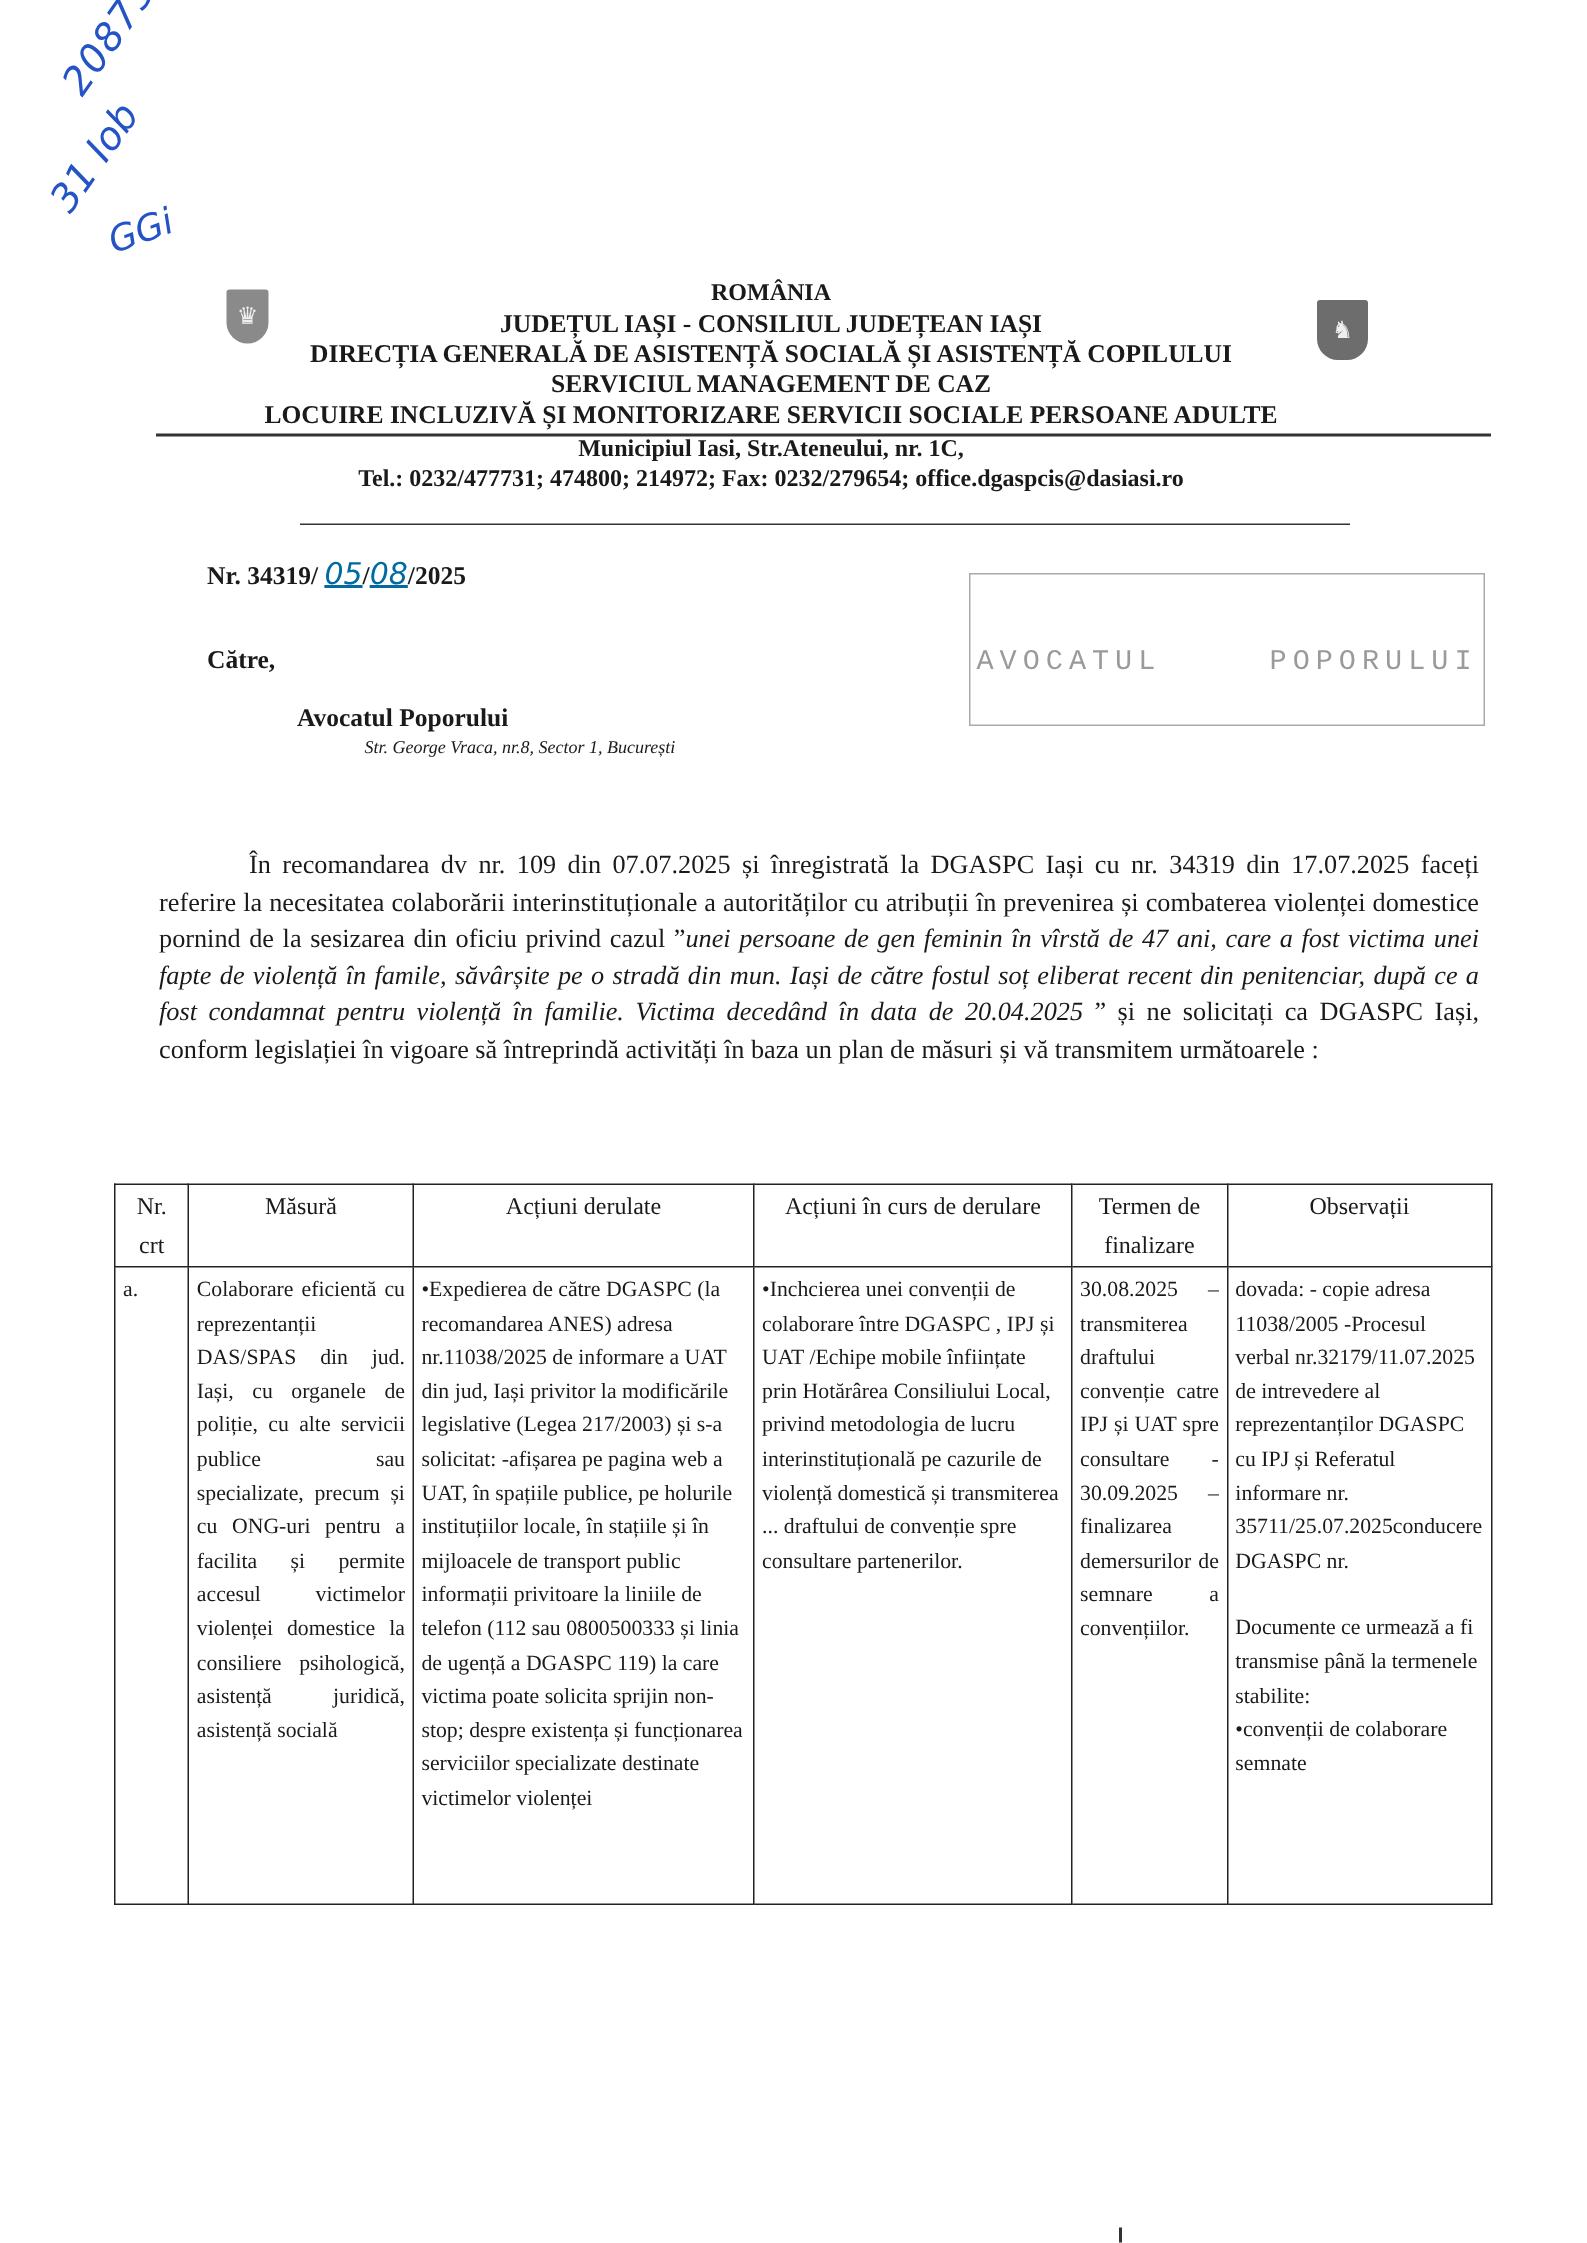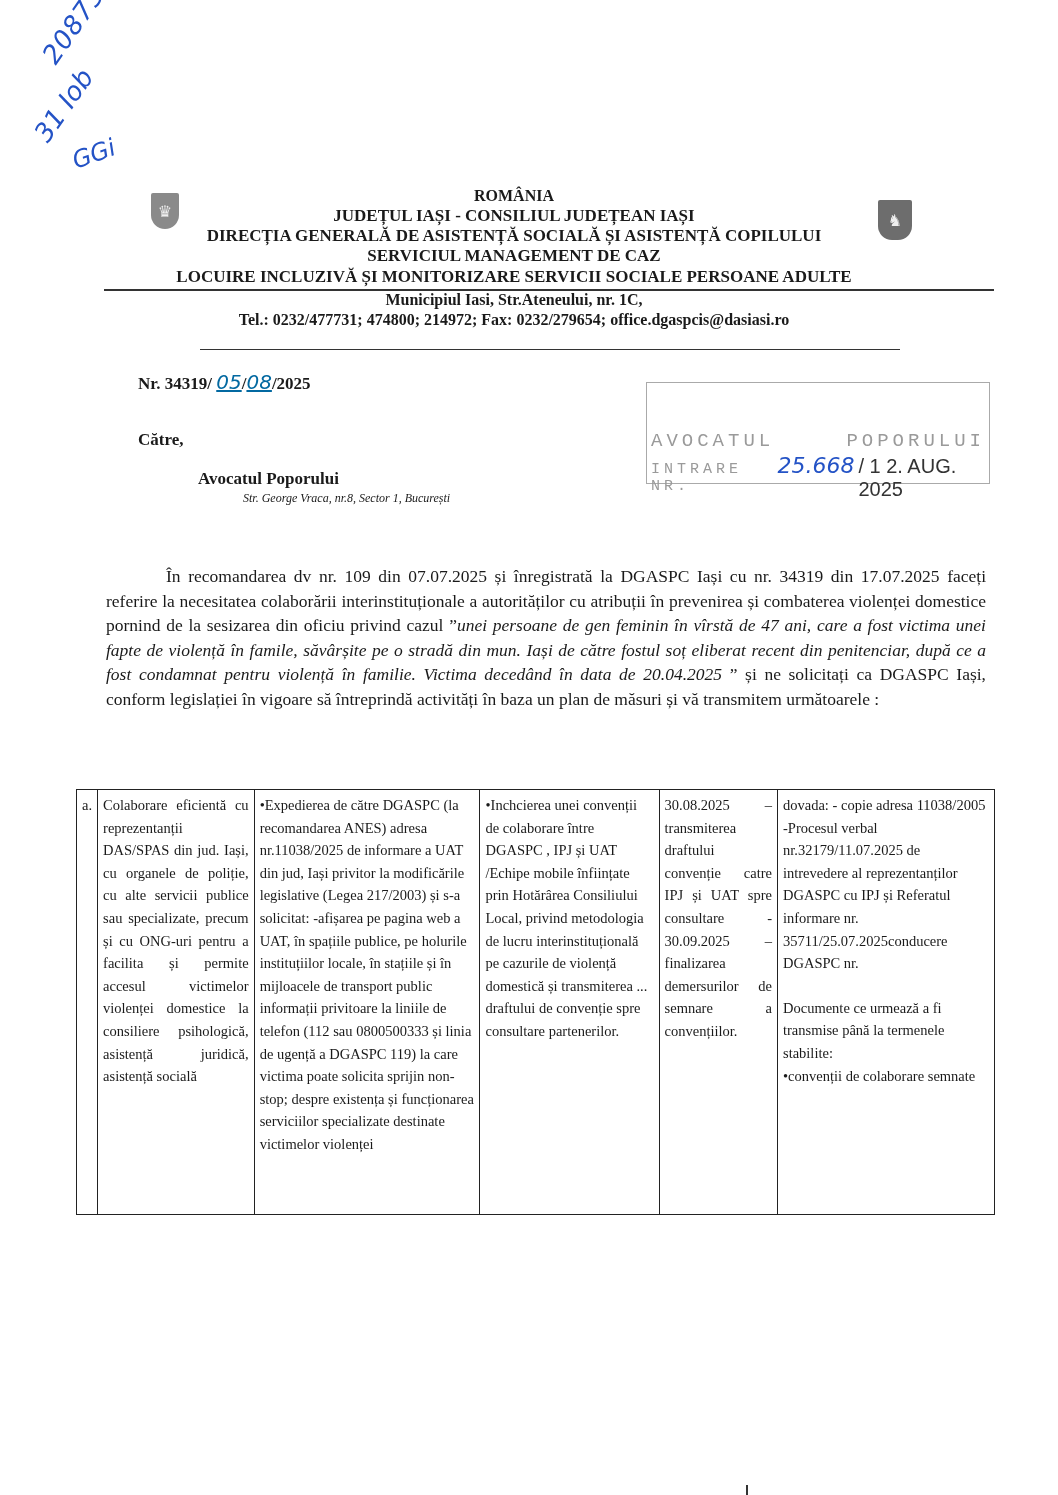--- a/index.html
+++ b/index.html
@@ -77,37 +77,40 @@
 <div class="abs" id="ref-nr">
   <span>Nr. 34319/</span>
   <span class="hand">05</span><span>/</span><span class="hand">08</span><span>/2025</span>
 </div>
 
 <div class="abs" id="stamp">
   <div class="row" id="stamp-r1">
     <span>AVOCATUL</span>
     <span>POPORULUI</span>
   </div>
-  <div class="row" id="stamp-r3">
-    <span>INTRARE NR.</span>
-    <span id="stamp-num">25.668</span>
-    <span id="stamp-date">/ 1 2. AUG. 2025</span>
-  </div>
 </div>
 
 <div class="abs" id="catre">Către,</div>
 <div class="abs" id="recipient">Avocatul Poporului</div>
 <div class="abs" id="recipient-addr">Str. George Vraca, nr.8, Sector 1, București</div>
 
 <div class="abs" id="para">
   <span>În recomandarea dv nr. 109 din 07.07.2025 și înregistrată la DGASPC Iași cu nr. 34319 din 17.07.2025 faceți referire la necesitatea colaborării interinstituționale a autorităților cu atribuții în prevenirea și combaterea violenței domestice pornind de la sesizarea  din oficiu privind cazul ”</span><i>unei persoane de gen feminin în vîrstă de 47 ani, care a fost victima unei fapte de violență în famile, săvârșite pe o stradă din mun. Iași de către fostul soț eliberat recent din penitenciar, după ce a fost condamnat pentru violență în familie. Victima decedând în data de 20.04.2025 </i><span>” și ne solicitați ca DGASPC Iași, conform legislației în vigoare să întreprindă activități în baza un plan de măsuri  și vă transmitem  următoarele :</span>
 </div>
 
 <table id="plan">
   <tbody>
+      <tr>
+    <th class="c1">Nr. crt</th>
+    <th class="c2">Măsură</th>
+    <th class="c3">Acțiuni derulate</th>
+    <th class="c4">Acțiuni în curs de derulare</th>
+    <th class="c5">Termen de finalizare</th>
+    <th class="c6">Observații</th>
+  </tr>
   <tr class="body-row">
     <td>a.</td>
     <td class="just">Colaborare eficientă cu reprezentanții DAS/SPAS din jud. Iași, cu organele de poliție, cu alte servicii publice sau specializate, precum și cu ONG-uri pentru a facilita și permite accesul victimelor violenței domestice la consiliere psihologică, asistență juridică, asistență socială</td>
     <td><span class="bullet">Expedierea de către DGASPC (la recomandarea ANES) adresa nr.11038/2025 de informare a UAT din jud, Iași privitor la modificările legislative (Legea 217/2003) și s-a solicitat: -afișarea pe pagina web a UAT, în spațiile publice, pe holurile instituțiilor locale, în stațiile și în mijloacele de transport public informații privitoare la liniile de telefon (112 sau 0800500333 și linia de ugență a DGASPC 119) la care victima poate solicita sprijin non-stop; despre existența și funcționarea  serviciilor specializate destinate victimelor violenței</span></td>
     <td><span class="bullet">Inchcierea unei convenții de colaborare între DGASPC , IPJ și UAT /Echipe mobile înființate prin Hotărârea Consiliului Local, privind metodologia de lucru interinstituțională pe cazurile de violență domestică și transmiterea ... draftului de convenție spre consultare partenerilor.</span></td>
     <td class="just">30.08.2025 – transmiterea draftului convenție catre IPJ și UAT spre consultare - 30.09.2025 – finalizarea demersurilor de semnare a convențiilor.</td>
     <td>
       <div>dovada: - copie adresa 11038/2005 -Procesul verbal nr.32179/11.07.2025 de intrevedere al reprezentanților DGASPC cu IPJ și Referatul informare nr. 35711/25.07.2025conducere DGASPC nr.</div>
       <div style="margin-top:22px">Documente ce urmează a fi transmise până la termenele stabilite:</div>
       <div class="bullet">convenții de colaborare semnate</div>

